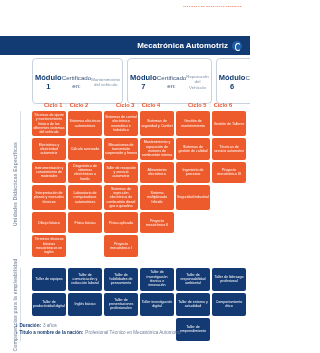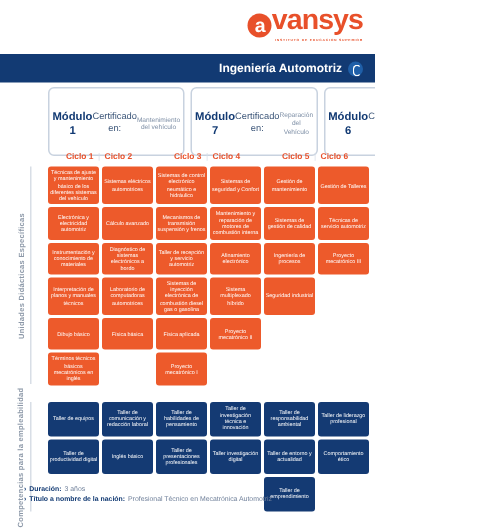--- a/index.html
+++ b/index.html
@@ -125,30 +125,27 @@
   .foot-key { font-weight:bold; color:#123A73; }
   .foot-val { color:#70809A; }
 </style>
 </head>
 <body>
 
 <div class="page">
 
   <div class="logo-header">
     <div class="logo-wrap">
-      <div class="logo-mark">
-        <span class="logo-a">a</span><span>vansys</span>
-      </div>
       <div class="logo-tagline">INSTITUTO DE EDUCACION SUPERIOR</div>
     </div>
   </div>
 
   <div class="title-bar">
     <div class="bar-inner">
-      <div class="title-text">Ingeniería Automotriz</div>
+      <div class="title-text">Mecatrónica Automotriz</div>
       <div class="title-icon"></div>
     </div>
   </div>
 
   <div class="modules" id="modules">
       <div class="module-card">
         <div class="module-name">Módulo 1</div>
         <div class="module-cert">Certificado en:</div>
         <div class="module-spec">Mantenimiento del vehículo</div>
       </div>

